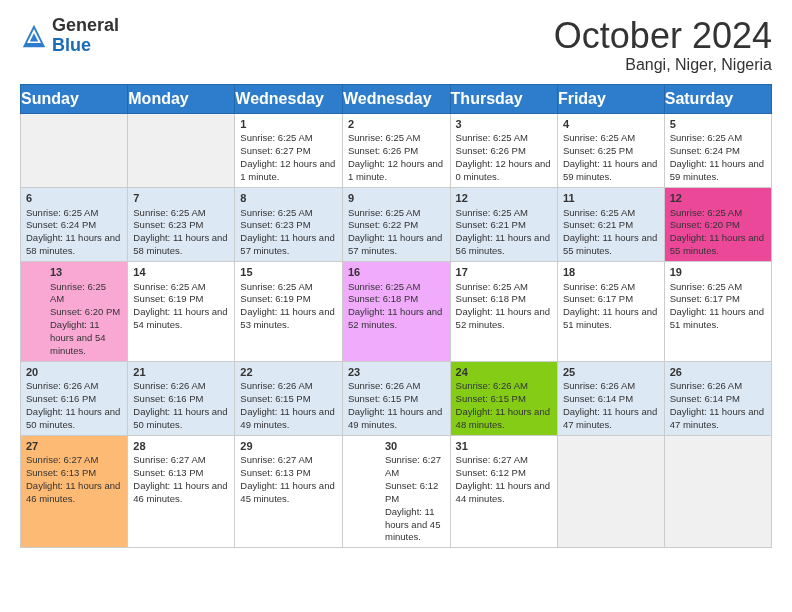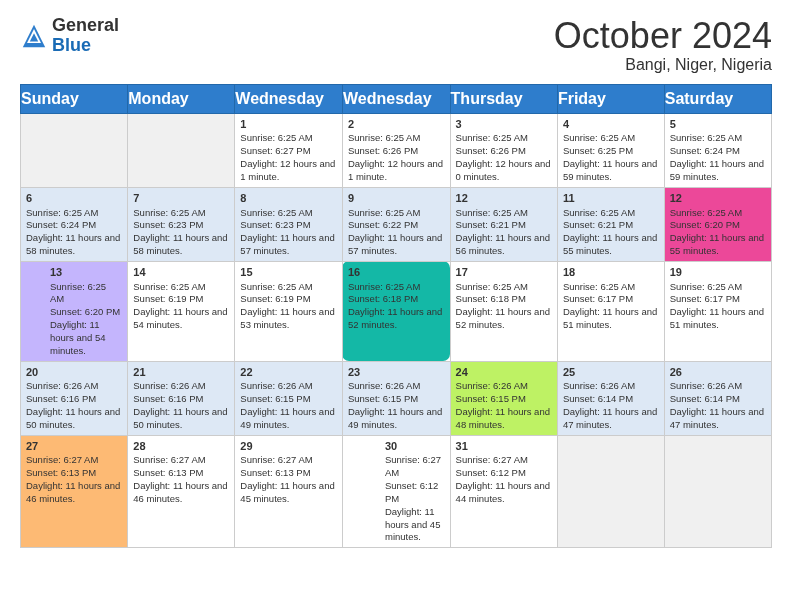--- a/index.html
+++ b/index.html
@@ -207,39 +207,39 @@
             <div class="day-info">Daylight: 11 hours and 55 minutes.</div>
           </td>
           <td style="background: #ec4899;">
             <span class="day-num">12</span>
             <div class="day-info">Sunrise: 6:25 AM</div>
             <div class="day-info">Sunset: 6:20 PM</div>
             <div class="day-info">Daylight: 11 hours and 55 minutes.</div>
           </td>
         </tr>
         <tr class="row-odd">
-          <td style="background: #c4b5fd; padding-left: 29px;">
+          <td style="background: #f9a8d4; padding-left: 29px;">
             <span class="day-num">13</span>
             <div class="day-info">Sunrise: 6:25 AM</div>
             <div class="day-info">Sunset: 6:20 PM</div>
             <div class="day-info">Daylight: 11 hours and 54 minutes.</div>
           </td>
           <td style="background: rgb(255, 255, 255);">
             <span class="day-num">14</span>
             <div class="day-info">Sunrise: 6:25 AM</div>
             <div class="day-info">Sunset: 6:19 PM</div>
             <div class="day-info">Daylight: 11 hours and 54 minutes.</div>
           </td>
           <td style="background: rgb(255, 255, 255);">
             <span class="day-num">15</span>
             <div class="day-info">Sunrise: 6:25 AM</div>
             <div class="day-info">Sunset: 6:19 PM</div>
             <div class="day-info">Daylight: 11 hours and 53 minutes.</div>
           </td>
-          <td style="background: #14b8a6; border-radius: 7px;">
+          <td style="background: #f0abfc;">
             <span class="day-num">16</span>
             <div class="day-info">Sunrise: 6:25 AM</div>
             <div class="day-info">Sunset: 6:18 PM</div>
             <div class="day-info">Daylight: 11 hours and 52 minutes.</div>
           </td>
           <td style="background: rgb(255, 255, 255);">
             <span class="day-num">17</span>
             <div class="day-info">Sunrise: 6:25 AM</div>
             <div class="day-info">Sunset: 6:18 PM</div>
             <div class="day-info">Daylight: 11 hours and 52 minutes.</div>
@@ -275,21 +275,21 @@
             <div class="day-info">Sunrise: 6:26 AM</div>
             <div class="day-info">Sunset: 6:15 PM</div>
             <div class="day-info">Daylight: 11 hours and 49 minutes.</div>
           </td>
           <td style="background: rgb(221, 232, 245);">
             <span class="day-num">23</span>
             <div class="day-info">Sunrise: 6:26 AM</div>
             <div class="day-info">Sunset: 6:15 PM</div>
             <div class="day-info">Daylight: 11 hours and 49 minutes.</div>
           </td>
-          <td style="background: #bef264;">
+          <td style="background: #84cc16;">
             <span class="day-num">24</span>
             <div class="day-info">Sunrise: 6:26 AM</div>
             <div class="day-info">Sunset: 6:15 PM</div>
             <div class="day-info">Daylight: 11 hours and 48 minutes.</div>
           </td>
           <td style="background: rgb(221, 232, 245);">
             <span class="day-num">25</span>
             <div class="day-info">Sunrise: 6:26 AM</div>
             <div class="day-info">Sunset: 6:14 PM</div>
             <div class="day-info">Daylight: 11 hours and 47 minutes.</div>

